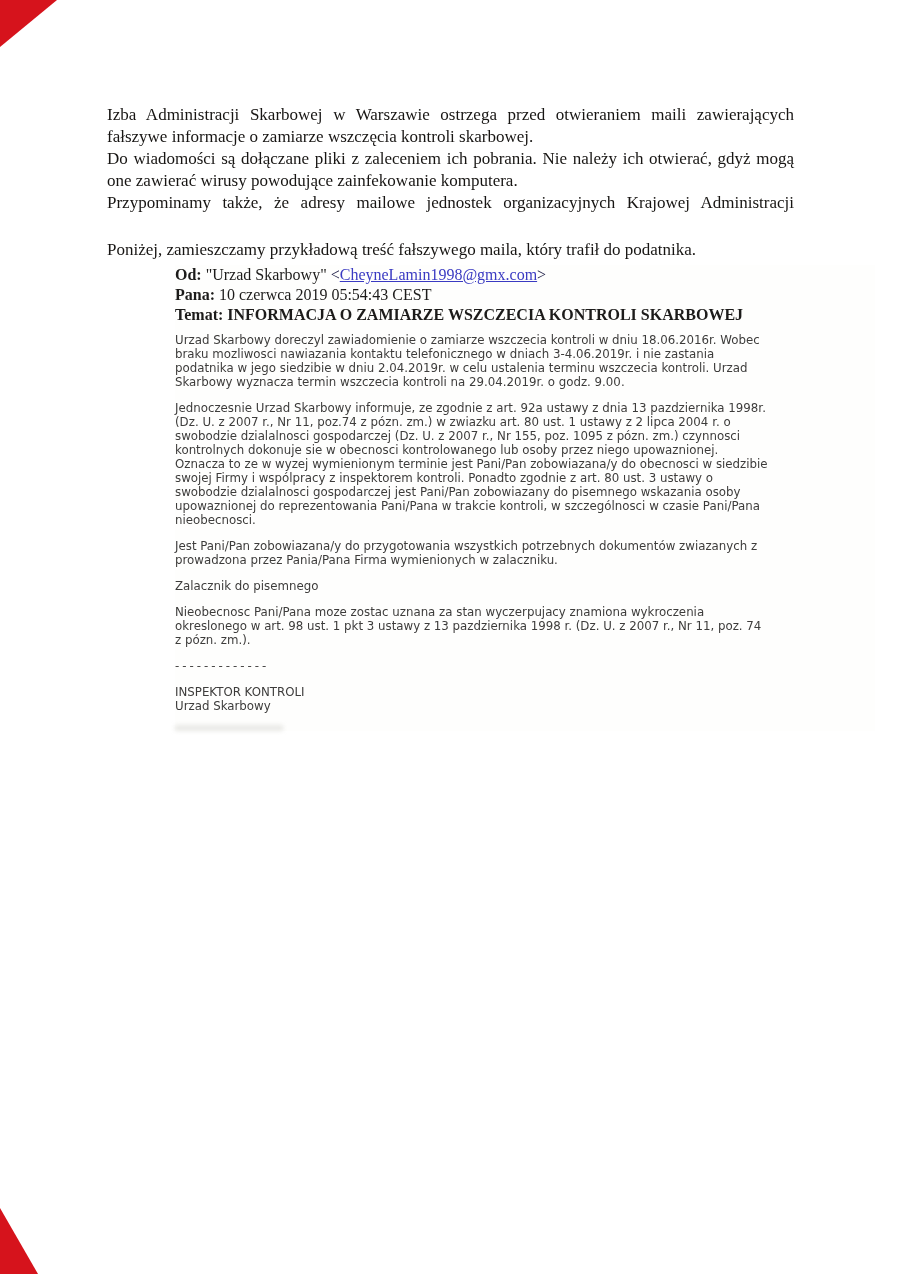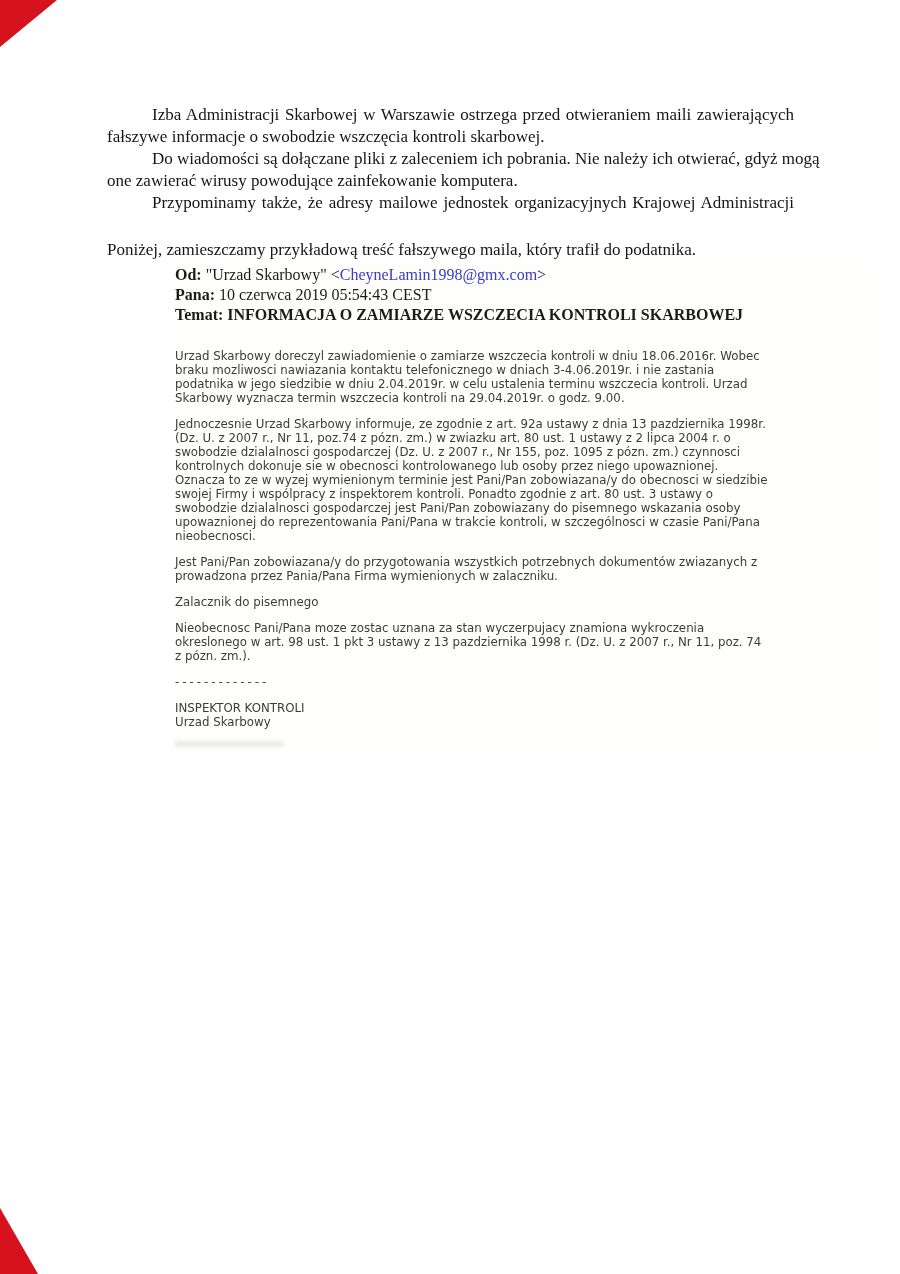--- a/index.html
+++ b/index.html
@@ -20,39 +20,39 @@
   .doc {
     position: absolute;
     left: 107px;
     top: 104px;
     width: 687px;
   }
 
   
   .intro { color: #171513; font-size: 17px; line-height: 22px; }
   .intro .iline { white-space: nowrap; }
-  .intro .iline.j { text-align: justify; text-align-last: justify; margin-left: 45px; }
+  .intro .iline.j { text-align: justify; text-align-last: justify; }
   .intro .lead-in { margin-top: 25px; white-space: nowrap; }
 
   
   .email {
     margin-left: 68px;
     margin-top: 4px;
     width: 700px;
     background: #fefefd;
   }
   .hdr { font-size: 16px; line-height: 20px; color: #1c1b1a; }
   .hdr .hline { white-space: nowrap; }
   .hdr b { font-weight: bold; }
   .bracket { color: #1d1d46; }
-  .addr { color: #3a3ac2; cursor: pointer; }
+  .addr { color: #3a3ac2; text-decoration: underline; cursor: pointer; }
   .subj-val { font-weight: bold; margin-top: 28px; }
 
   .ebody {
-    margin-top: 24px;
+    margin-top: 8px;
     font-family: "DejaVu Sans", sans-serif;
     font-size: 11.8px;
     line-height: 14px;
     color: #3d3c3b;
     width: 700px;
   }
   .ebody p { margin: 0 0 12px 0; white-space: pre-line; }
   .ebody .sep { letter-spacing: 3px; color: #4a4948; }
   .smudge {
     width: 108px; height: 6px;
@@ -64,21 +64,21 @@
 </head>
 <body>
 
 <div class="corner corner-top"></div>
 <div class="corner corner-bottom"></div>
 
 <main class="doc">
 
   <section class="intro">
     <div class="iline j">Izba Administracji Skarbowej w Warszawie ostrzega przed otwieraniem maili zawierających</div>
-    <div class="iline">fałszywe informacje o swobodzie wszczęcia kontroli skarbowej.</div>
+    <div class="iline">fałszywe informacje o zamiarze wszczęcia kontroli skarbowej.</div>
     <div class="iline j">Do wiadomości są dołączane pliki z zaleceniem ich pobrania. Nie należy ich otwierać, gdyż mogą</div>
     <div class="iline">one zawierać wirusy powodujące zainfekowanie komputera.</div>
     <div class="iline j">Przypominamy także, że adresy mailowe jednostek organizacyjnych Krajowej Administracji</div>
     <div class="lead-in">Poniżej, zamieszczamy przykładową treść fałszywego maila, który trafił do podatnika.</div>
   </section>
 
   <section class="email">
 
     <div class="hdr">
       <div class="hline">

